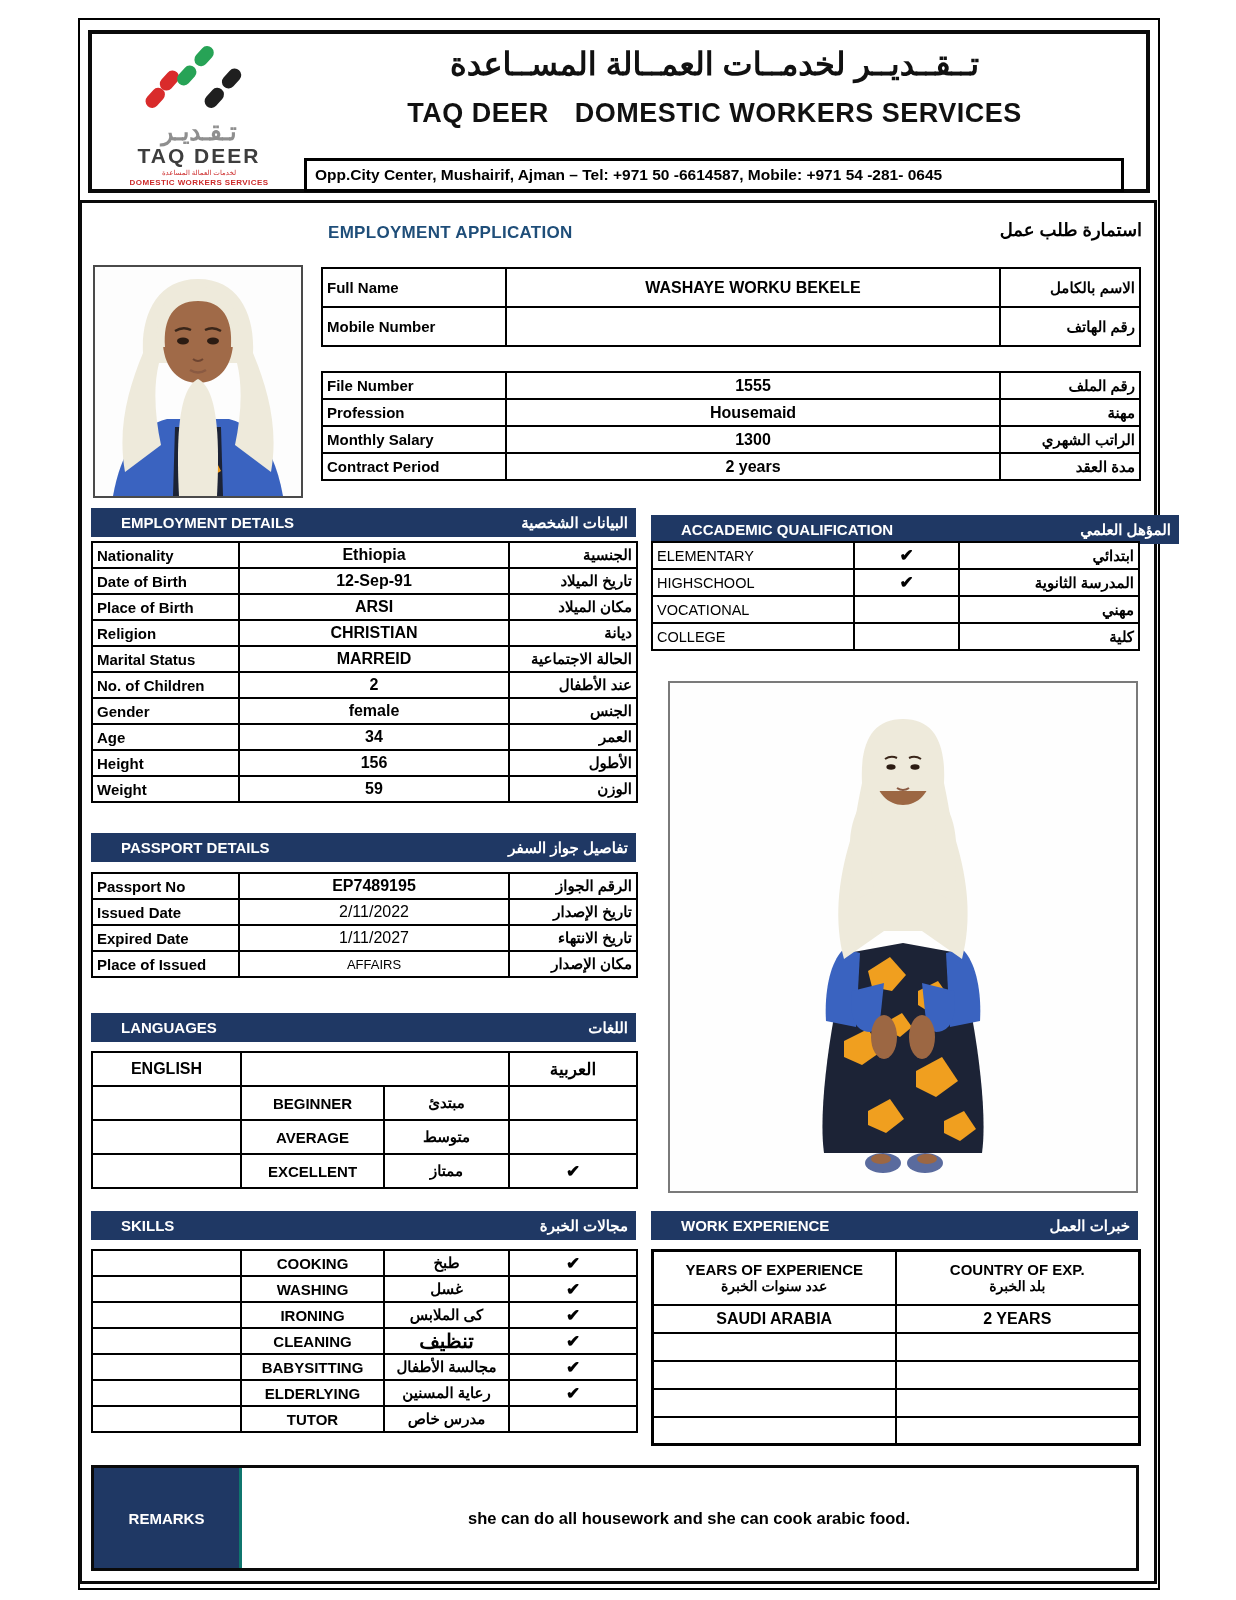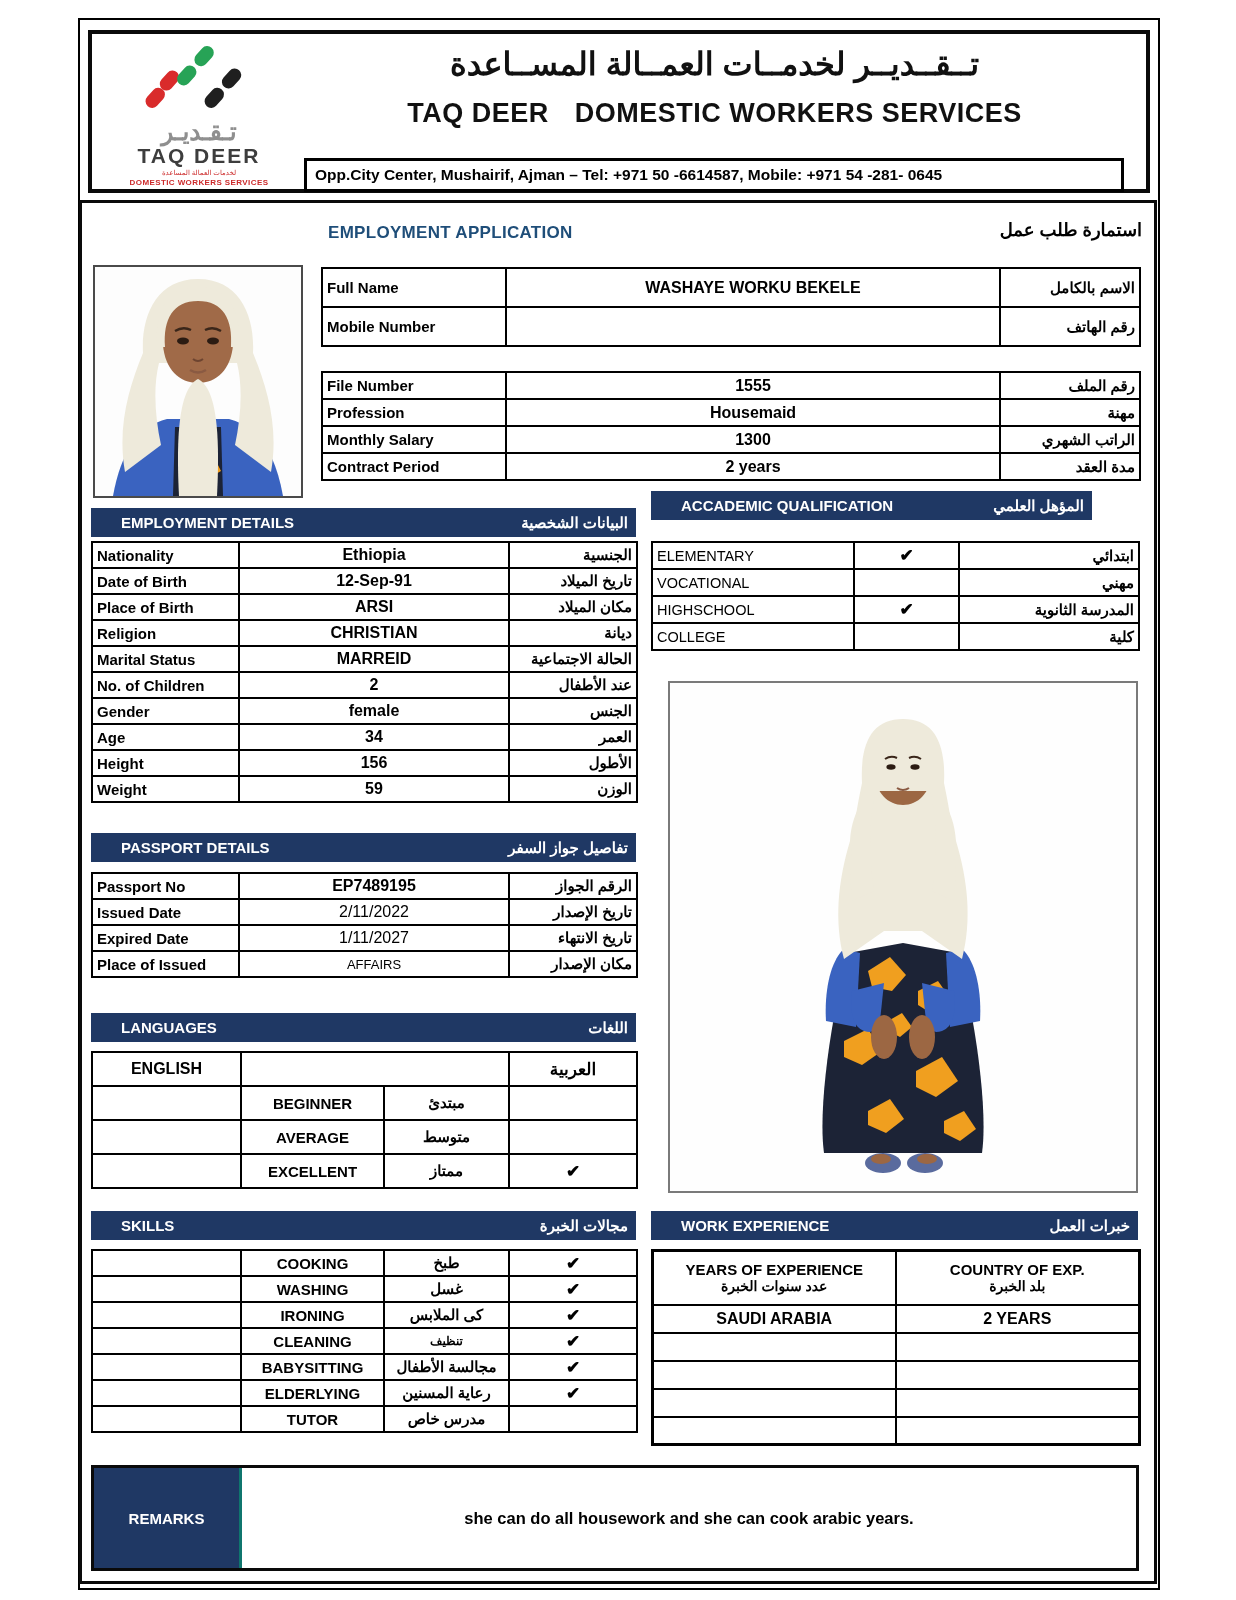--- a/index.html
+++ b/index.html
@@ -64,21 +64,21 @@
   .workexp-table tr.hdr{height:54px;}
   .workexp-table tr{height:28px;}
   .workexp-table td{text-align:center;}
   .we-hdr-en{display:block; font-size:15px; font-weight:bold;}
   .we-hdr-ar{display:block; font-size:14px; font-weight:bold; direction:rtl;}
   
   .secbar{height:29px; background:var(--navy); color:#fff; display:flex; align-items:center;
     justify-content:space-between; padding:0 8px 0 30px; font-weight:bold; font-size:15px;}
   .secbar .ar-t{direction:rtl; font-size:15px;}
   .bar-appdet{left:9px; top:305px; width:545px;}
-  .bar-academic{left:569px; top:288px; width:441px;}
+  .bar-academic{left:569px; top:312px; width:528px;}
   .bar-passport{left:9px; top:630px; width:545px;}
   .bar-lang{left:9px; top:810px; width:545px;}
   .bar-skills{left:9px; top:1008px; width:545px;}
   .bar-workexp{left:569px; top:1008px; width:487px;}
   
   .remarks-box{left:9px; top:1262px; width:1048px; height:106px; border:3px solid #0a0a0a; display:flex;}
   .remarks-label{width:148px; background:var(--navy); color:#fff; display:flex; align-items:center;
     justify-content:center; font-weight:bold; font-size:15px; border-right:3px solid #0f766e;}
   .remarks-text{flex:1; display:flex; align-items:center; justify-content:center; font-weight:bold; font-size:16.5px;}
 </style>
@@ -277,28 +277,28 @@
           <col style="width:180px">
         </colgroup>
       <tbody>
 
       <tr>
           <td class="lab">ELEMENTARY</td>
           <td class="chk">✔</td>
           <td class="ar">ابتدائي</td>
         </tr>
           <tr>
+          <td class="lab">HIGHSCHOOL</td>
+          <td class="chk">✔</td>
+          <td class="ar">المدرسة الثانوية</td>
+        </tr>
+          <tr>
           <td class="lab">VOCATIONAL</td>
           <td class="chk"></td>
           <td class="ar">مهني</td>
-        </tr>
-          <tr>
-          <td class="lab">HIGHSCHOOL</td>
-          <td class="chk">✔</td>
-          <td class="ar">المدرسة الثانوية</td>
         </tr>
           <tr>
           <td class="lab">COLLEGE</td>
           <td class="chk"></td>
           <td class="ar">كلية</td>
         </tr>
         </tbody>
     </table>
   </div>
 
@@ -444,21 +444,21 @@
         </tr>
           <tr>
           <td></td>
           <td class="val" style="font-size:15px">IRONING</td>
           <td class="chk" style="font-size:15px; direction:rtl">كى الملابس</td>
           <td class="chk">✔</td>
         </tr>
           <tr>
           <td></td>
           <td class="val" style="font-size:15px">CLEANING</td>
-          <td class="chk" style="font-size:12px; direction:rtl">تنظيف</td>
+          <td class="chk" style="font-size:20px; direction:rtl">تنظيف</td>
           <td class="chk">✔</td>
         </tr>
           <tr>
           <td></td>
           <td class="val" style="font-size:15px">BABYSITTING</td>
           <td class="chk" style="font-size:15px; direction:rtl">مجالسة الأطفال</td>
           <td class="chk">✔</td>
         </tr>
           <tr>
           <td></td>
@@ -519,16 +519,16 @@
           <tr>
           <td class="val"></td>
           <td class="val"></td>
         </tr>
         </tbody>
     </table>
   </div>
 
   <div class="abs remarks-box">
     <div class="remarks-label">REMARKS</div>
-    <div class="remarks-text">she can do all housework and she can cook arabic years.</div>
+    <div class="remarks-text">she can do all housework and she can cook arabic food.</div>
   </div>
 
 </div>
 
 </body></html>

